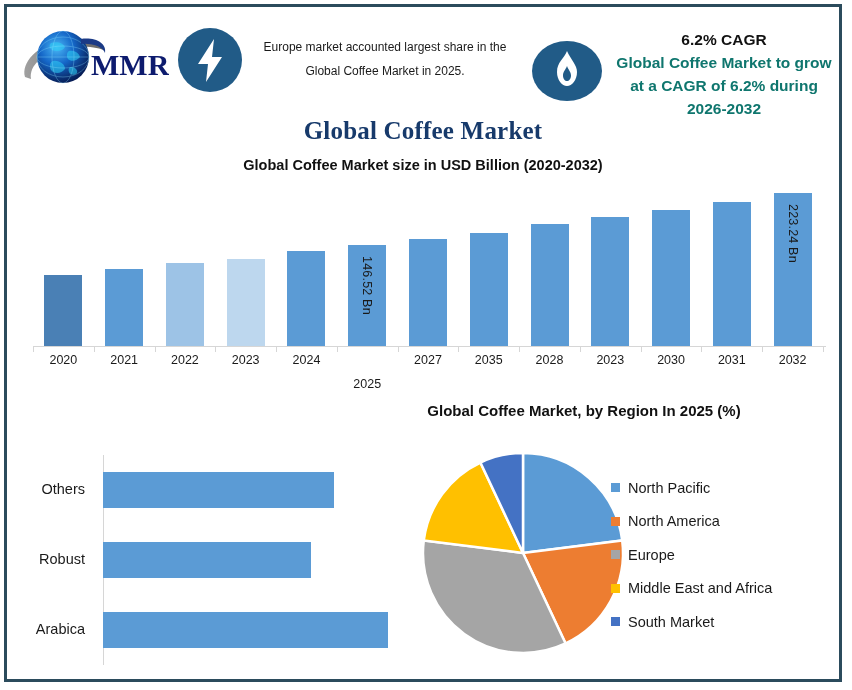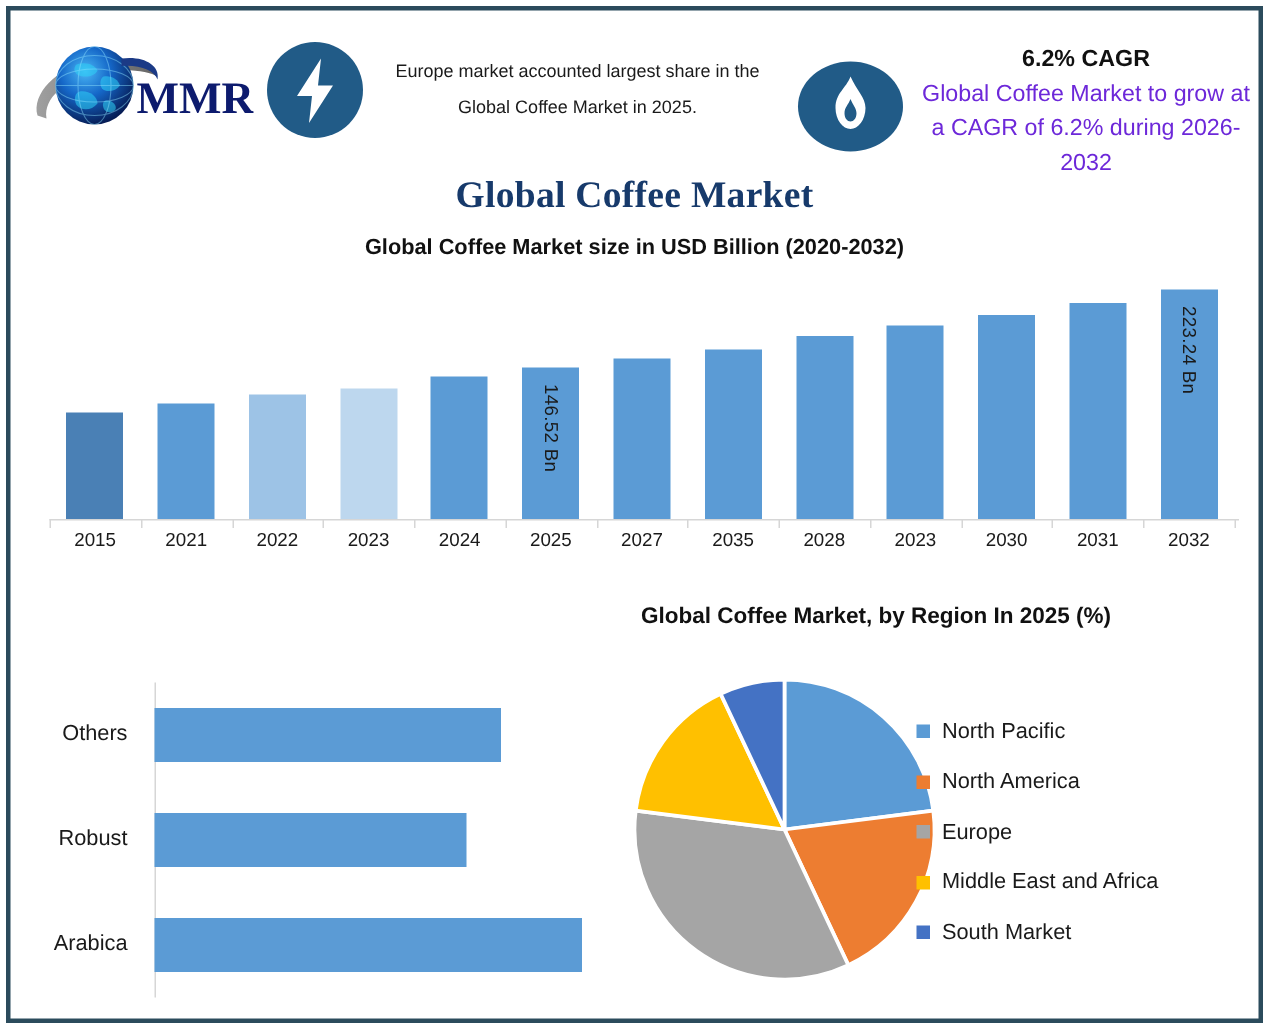--- a/index.html
+++ b/index.html
@@ -29,21 +29,21 @@
   .flame-circle{ position:absolute; left:524px; top:33px; width:72px; height:62px; }
 
   .stat-text-1{
     position:absolute; left:248px; top:28px; width:260px;
     text-align:center; font-size:12px; line-height:24px; color:#1a1a1a;
   }
   .stat-block-2{
     position:absolute; left:604px; top:22px; width:226px; text-align:center;
   }
   .cagr-value{ font-size:15.5px; font-weight:bold; color:#111; line-height:22px; }
-  .cagr-desc{ font-size:15.5px; color:#6d28d9; line-height:23px; }
+  .cagr-desc{ font-size:15.5px; color:#0f766e; line-height:23px;font-weight:bold; }
 
   
   .main-title{
     position:absolute; left:0; top:110px; width:832px; text-align:center;
     font-family:"Liberation Serif", serif;
     font-size:25px; font-weight:bold; color:#173a6b; letter-spacing:.2px;
   }
 
   
   .bar-section{ position:absolute; left:0; top:150px; width:832px; height:230px; }
@@ -231,26 +231,26 @@
         <div class="bar-tick" style="left: 390.615px;"></div>
         <div class="bar-tick" style="left: 451.385px;"></div>
         <div class="bar-tick" style="left: 512.154px;"></div>
         <div class="bar-tick" style="left: 572.923px;"></div>
         <div class="bar-tick" style="left: 633.692px;"></div>
         <div class="bar-tick" style="left: 694.462px;"></div>
         <div class="bar-tick" style="left: 755.231px;"></div>
         <div class="bar-tick" style="left: 816px;"></div>
       </div>
     <div id="barLabels">
-        <div class="bar-label" style="left: 26px; width: 60.7692px;">2015</div>
+        <div class="bar-label" style="left: 26px; width: 60.7692px;">2020</div>
         <div class="bar-label" style="left: 86.7692px; width: 60.7692px;">2021</div>
         <div class="bar-label" style="left: 147.538px; width: 60.7692px;">2022</div>
         <div class="bar-label" style="left: 208.308px; width: 60.7692px;">2023</div>
         <div class="bar-label" style="left: 269.077px; width: 60.7692px;">2024</div>
-        <div class="bar-label" style="left: 329.846px; width: 60.7692px;">2025</div>
+        <div class="bar-label" style="left: 329.846px; width: 60.7692px; margin-top: 24px;">2025</div>
         <div class="bar-label" style="left: 390.615px; width: 60.7692px;">2027</div>
         <div class="bar-label" style="left: 451.385px; width: 60.7692px;">2035</div>
         <div class="bar-label" style="left: 512.154px; width: 60.7692px;">2028</div>
         <div class="bar-label" style="left: 572.923px; width: 60.7692px;">2023</div>
         <div class="bar-label" style="left: 633.692px; width: 60.7692px;">2030</div>
         <div class="bar-label" style="left: 694.462px; width: 60.7692px;">2031</div>
         <div class="bar-label" style="left: 755.231px; width: 60.7692px;">2032</div>
       </div>
   </div>
 

